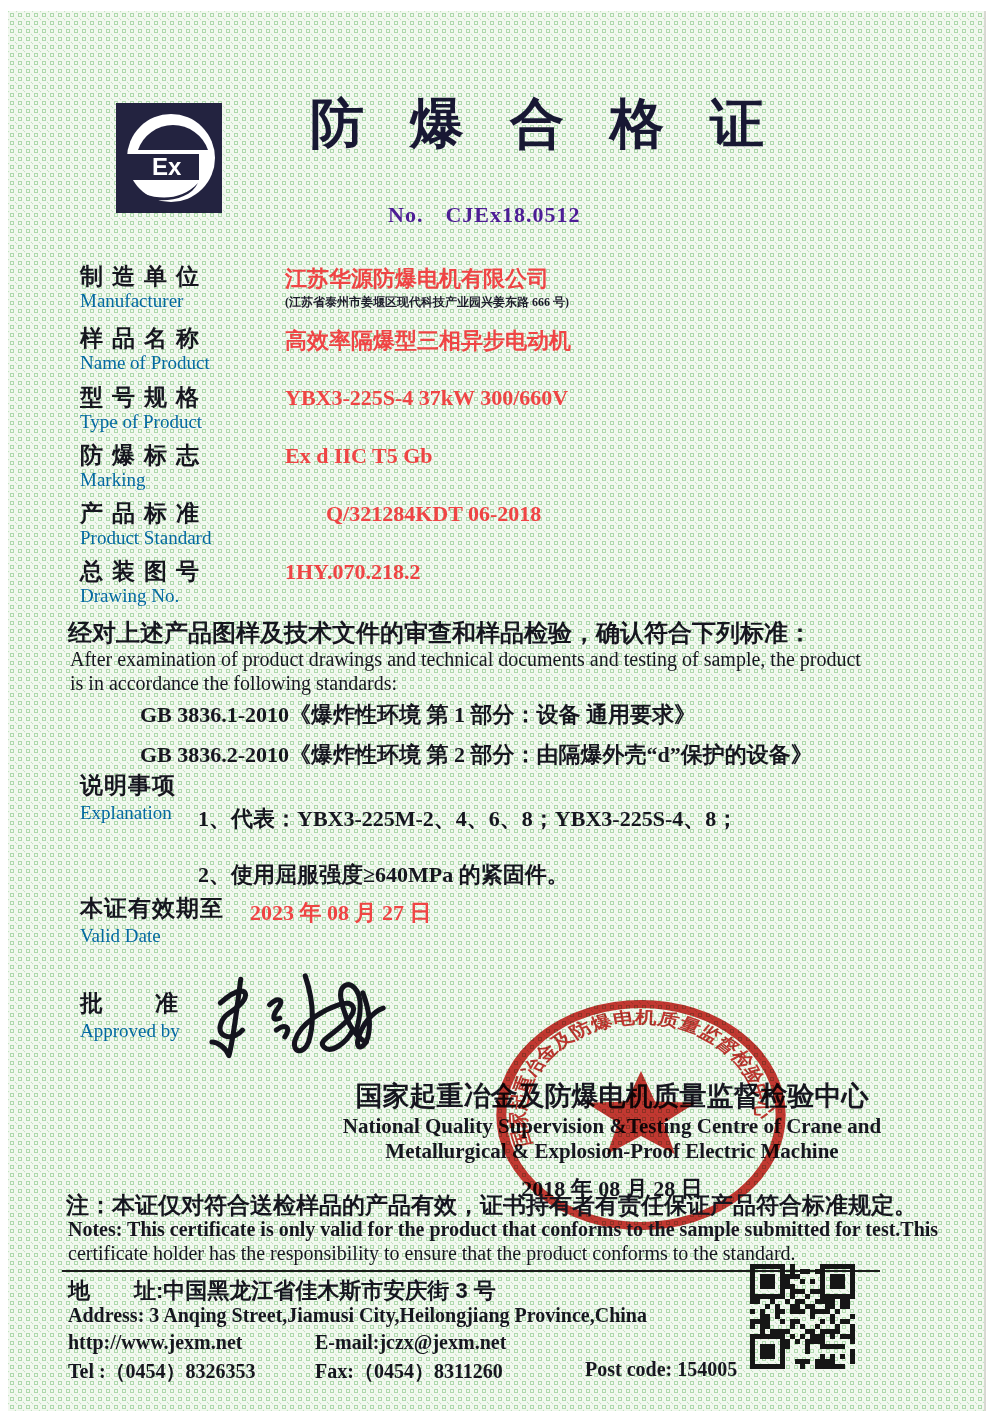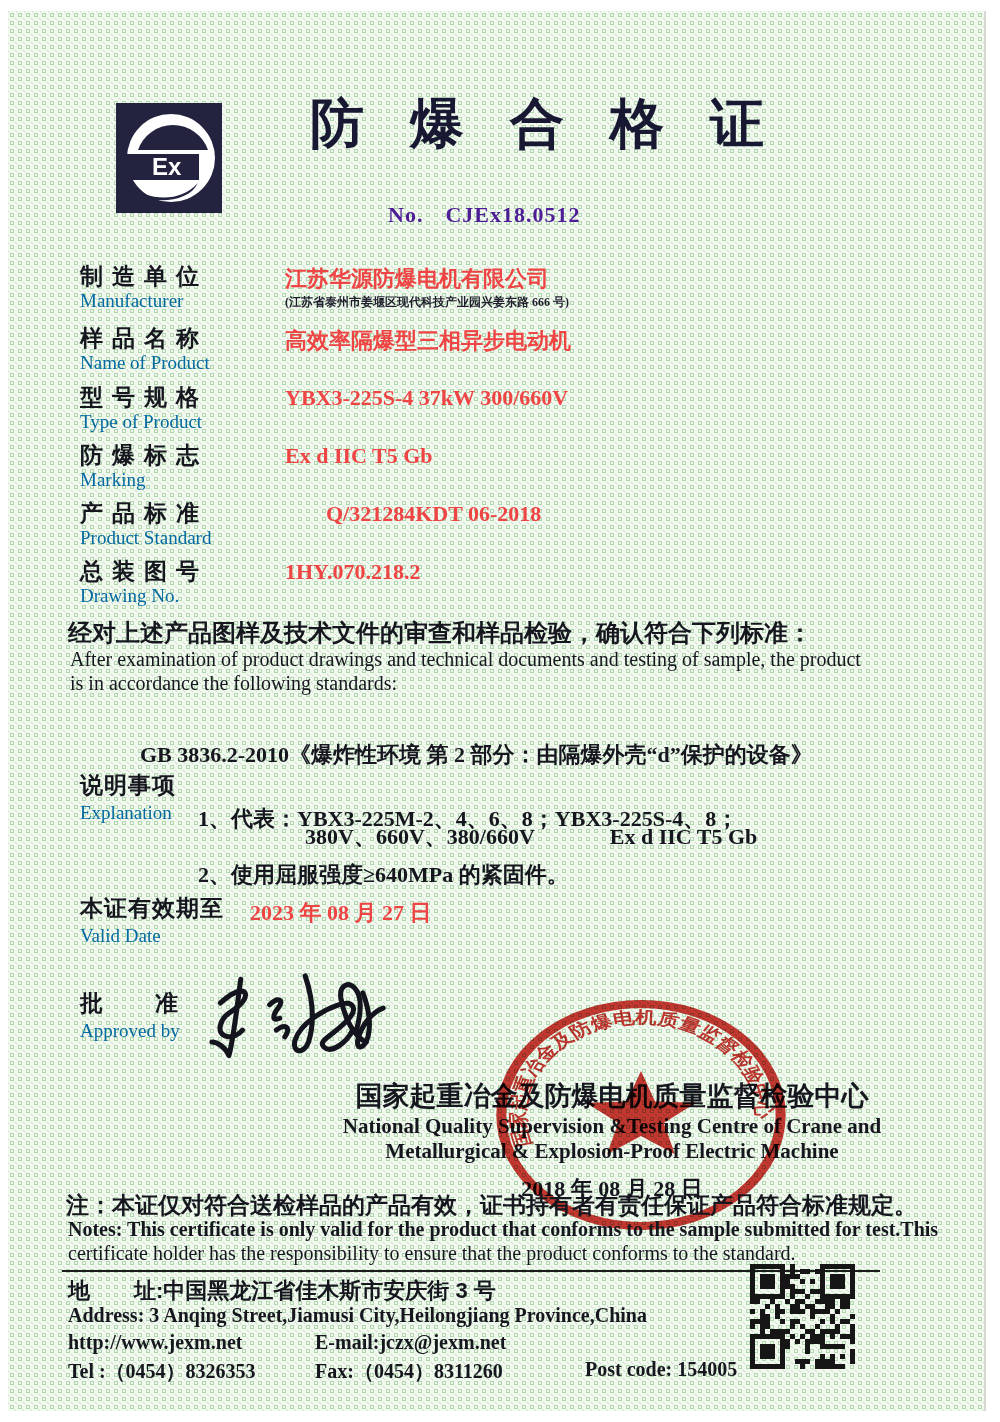--- a/index.html
+++ b/index.html
@@ -114,30 +114,28 @@
 
   <div class="abs" style="left:80px;top:559px;">
     <div class="lab-cn">总装图号</div>
     <div class="lab-en">Drawing No.</div>
   </div>
   <div class="abs val" style="left:285px;top:559px;">1HY.070.218.2</div>
 
   <div class="abs cn-bold" style="left:68px;top:617px;font-size:24px;">经对上述产品图样及技术文件的审查和样品检验，确认符合下列标准：</div>
   <div class="abs en-serif" style="left:70px;top:648px;">After examination of product drawings and technical documents and testing of sample, the product</div>
   <div class="abs en-serif" style="left:70px;top:672px;">is in accordance the following standards:</div>
+  <div class="abs std-item" style="left:140px;top:700px;">GB 3836.1-2010《爆炸性环境 第 1 部分：设备 通用要求》</div>
   <div class="abs std-item" style="left:140px;top:740px;">GB 3836.2-2010《爆炸性环境 第 2 部分：由隔爆外壳“d”保护的设备》</div>
 
   <div class="abs" style="left:80px;top:770px;">
     <div class="cn-bold" style="letter-spacing:1px;">说明事项</div>
     <div class="lab-en">Explanation</div>
   </div>
   <div class="abs std-item" style="left:198px;top:780px;margin-top:24px;">1、代表：YBX3-225M-2、4、6、8；YBX3-225S-4、8；</div>
-  <div class="abs std-item" style="left:305px;top:822px;">
-    <span>380V、660V、380/660V</span><span style="margin-left:75px;">Ex d IIC T5 Gb</span>
-  </div>
   <div class="abs std-item" style="left:198px;top:860px;">2、使用屈服强度≥640MPa 的紧固件。</div>
 
   <div class="abs" style="left:80px;top:893px;">
     <div class="cn-bold" style="letter-spacing:1px;">本证有效期至</div>
     <div class="lab-en">Valid Date</div>
   </div>
   <div class="abs val" style="left:250px;top:898px;">2023 年 08 月 27 日</div>
 
   <div class="abs" style="left:80px;top:988px;">
     <div class="cn-bold" style="letter-spacing:2px;">批　　准</div>

